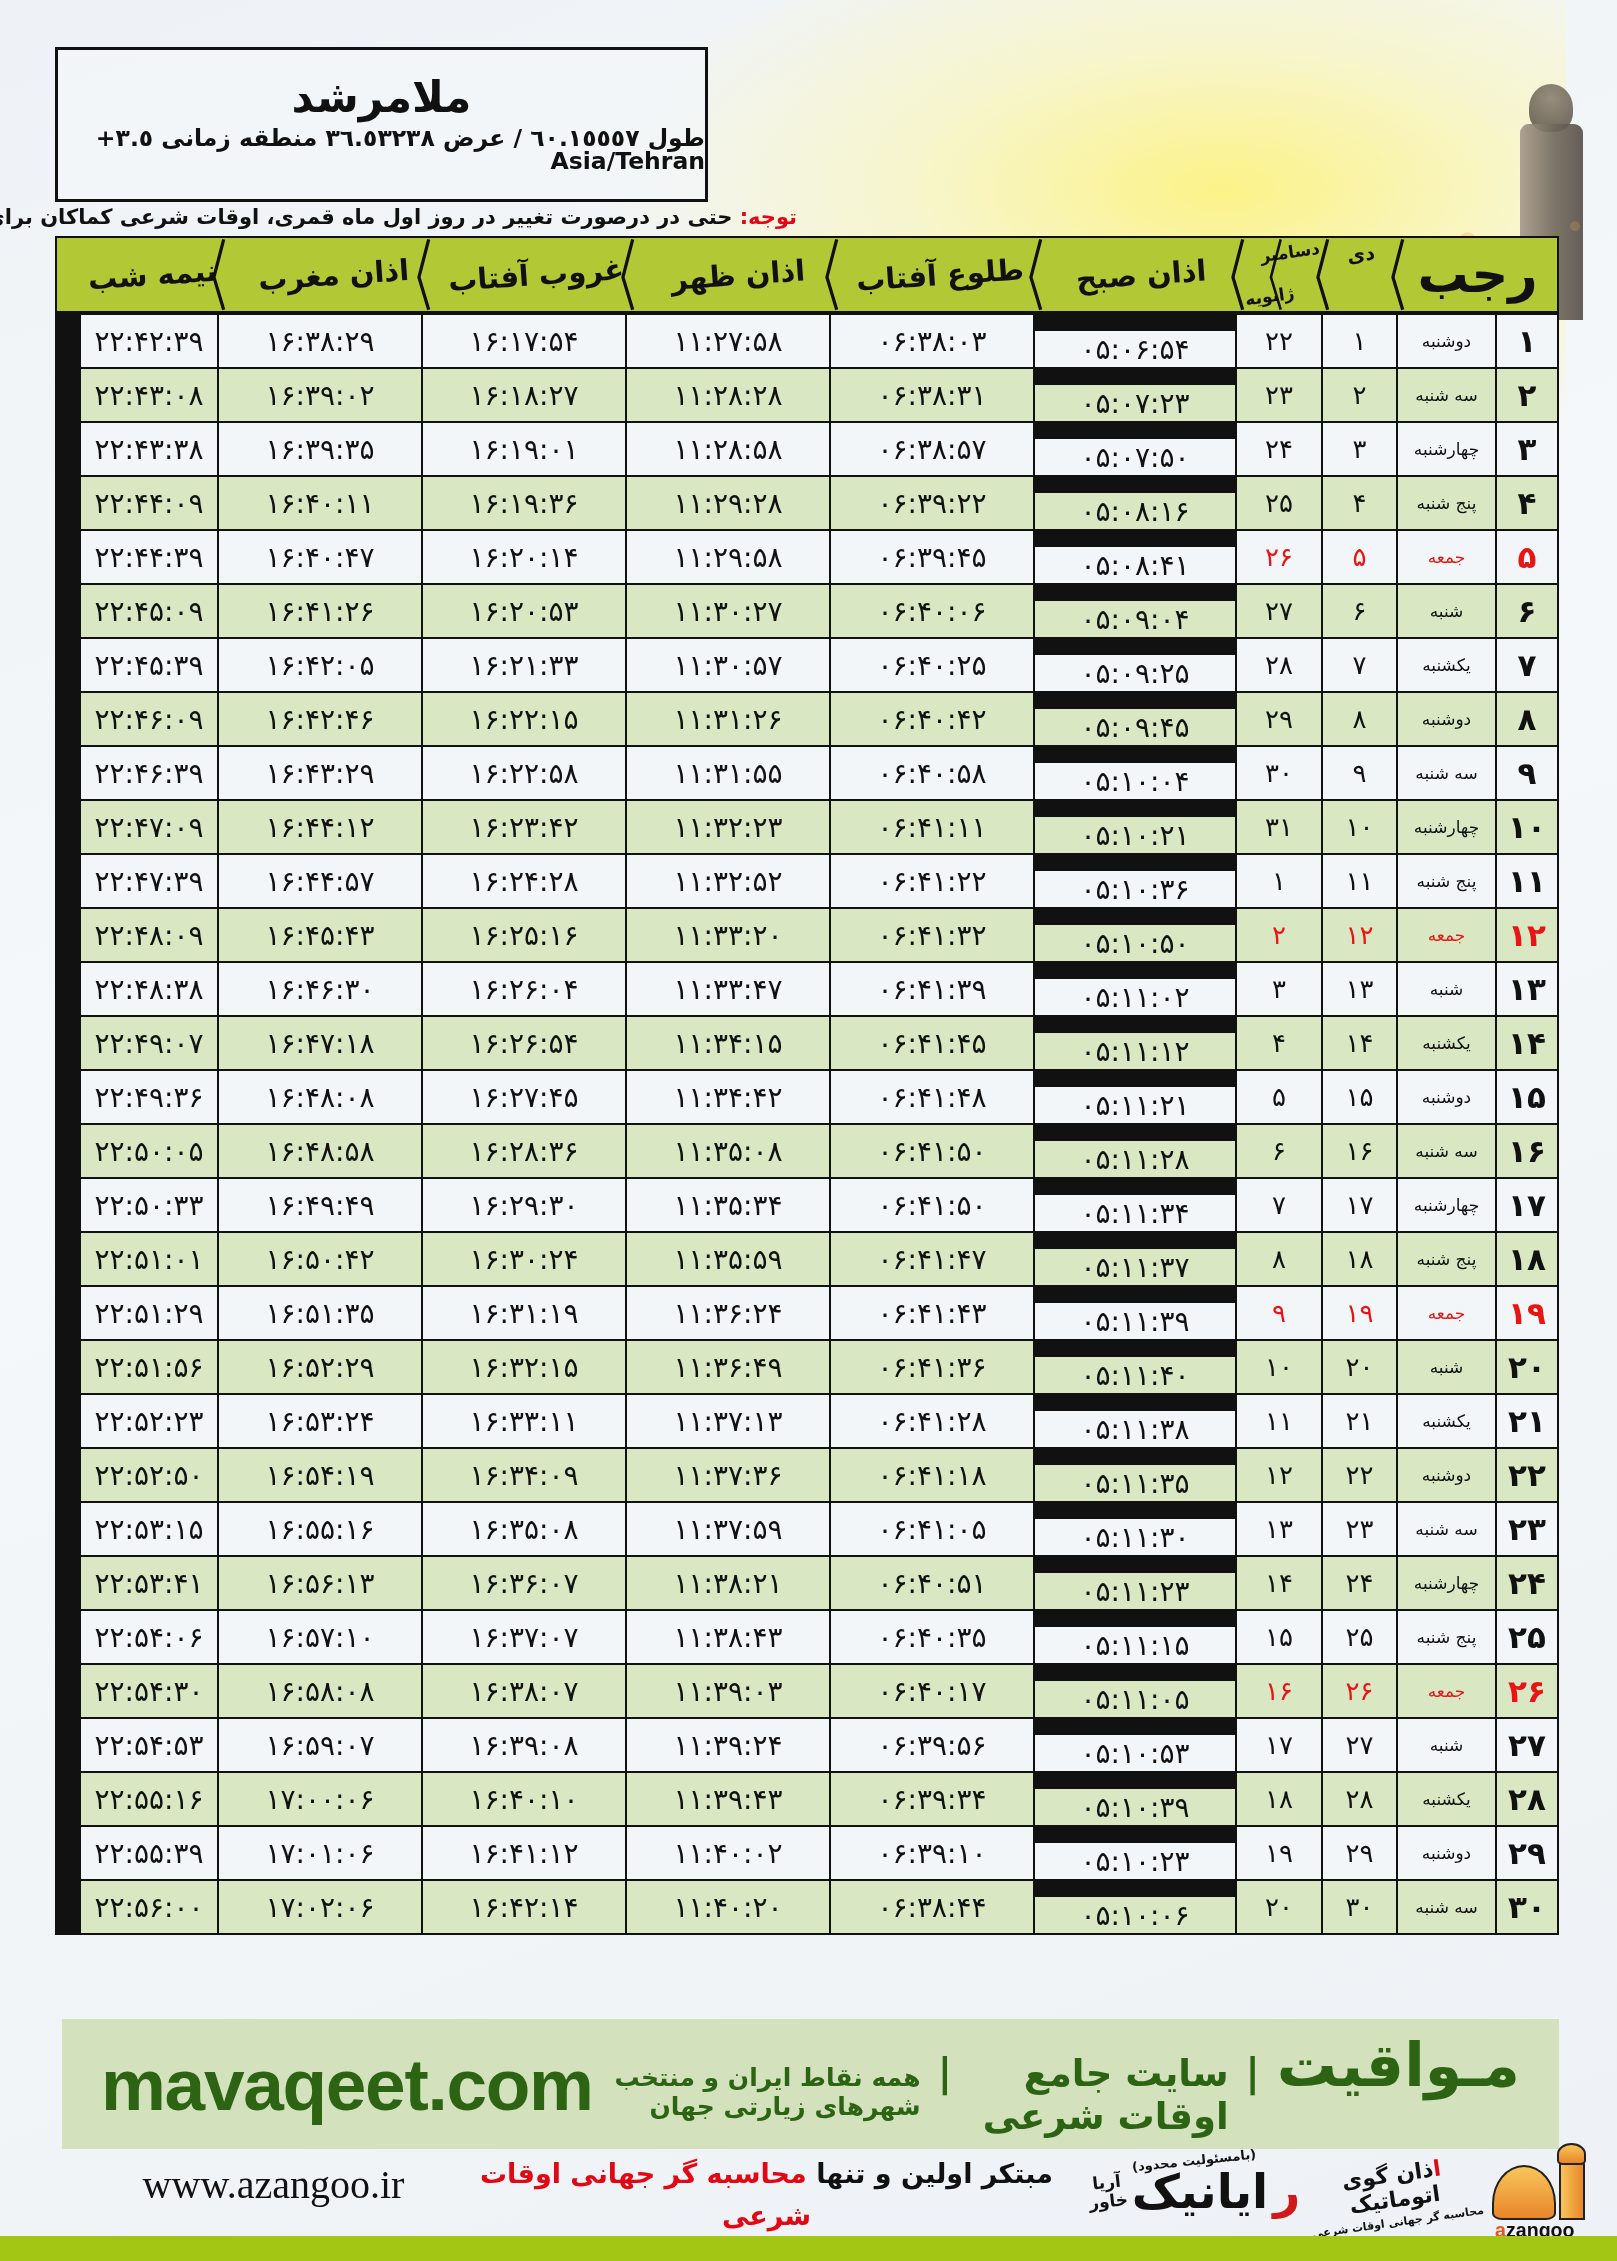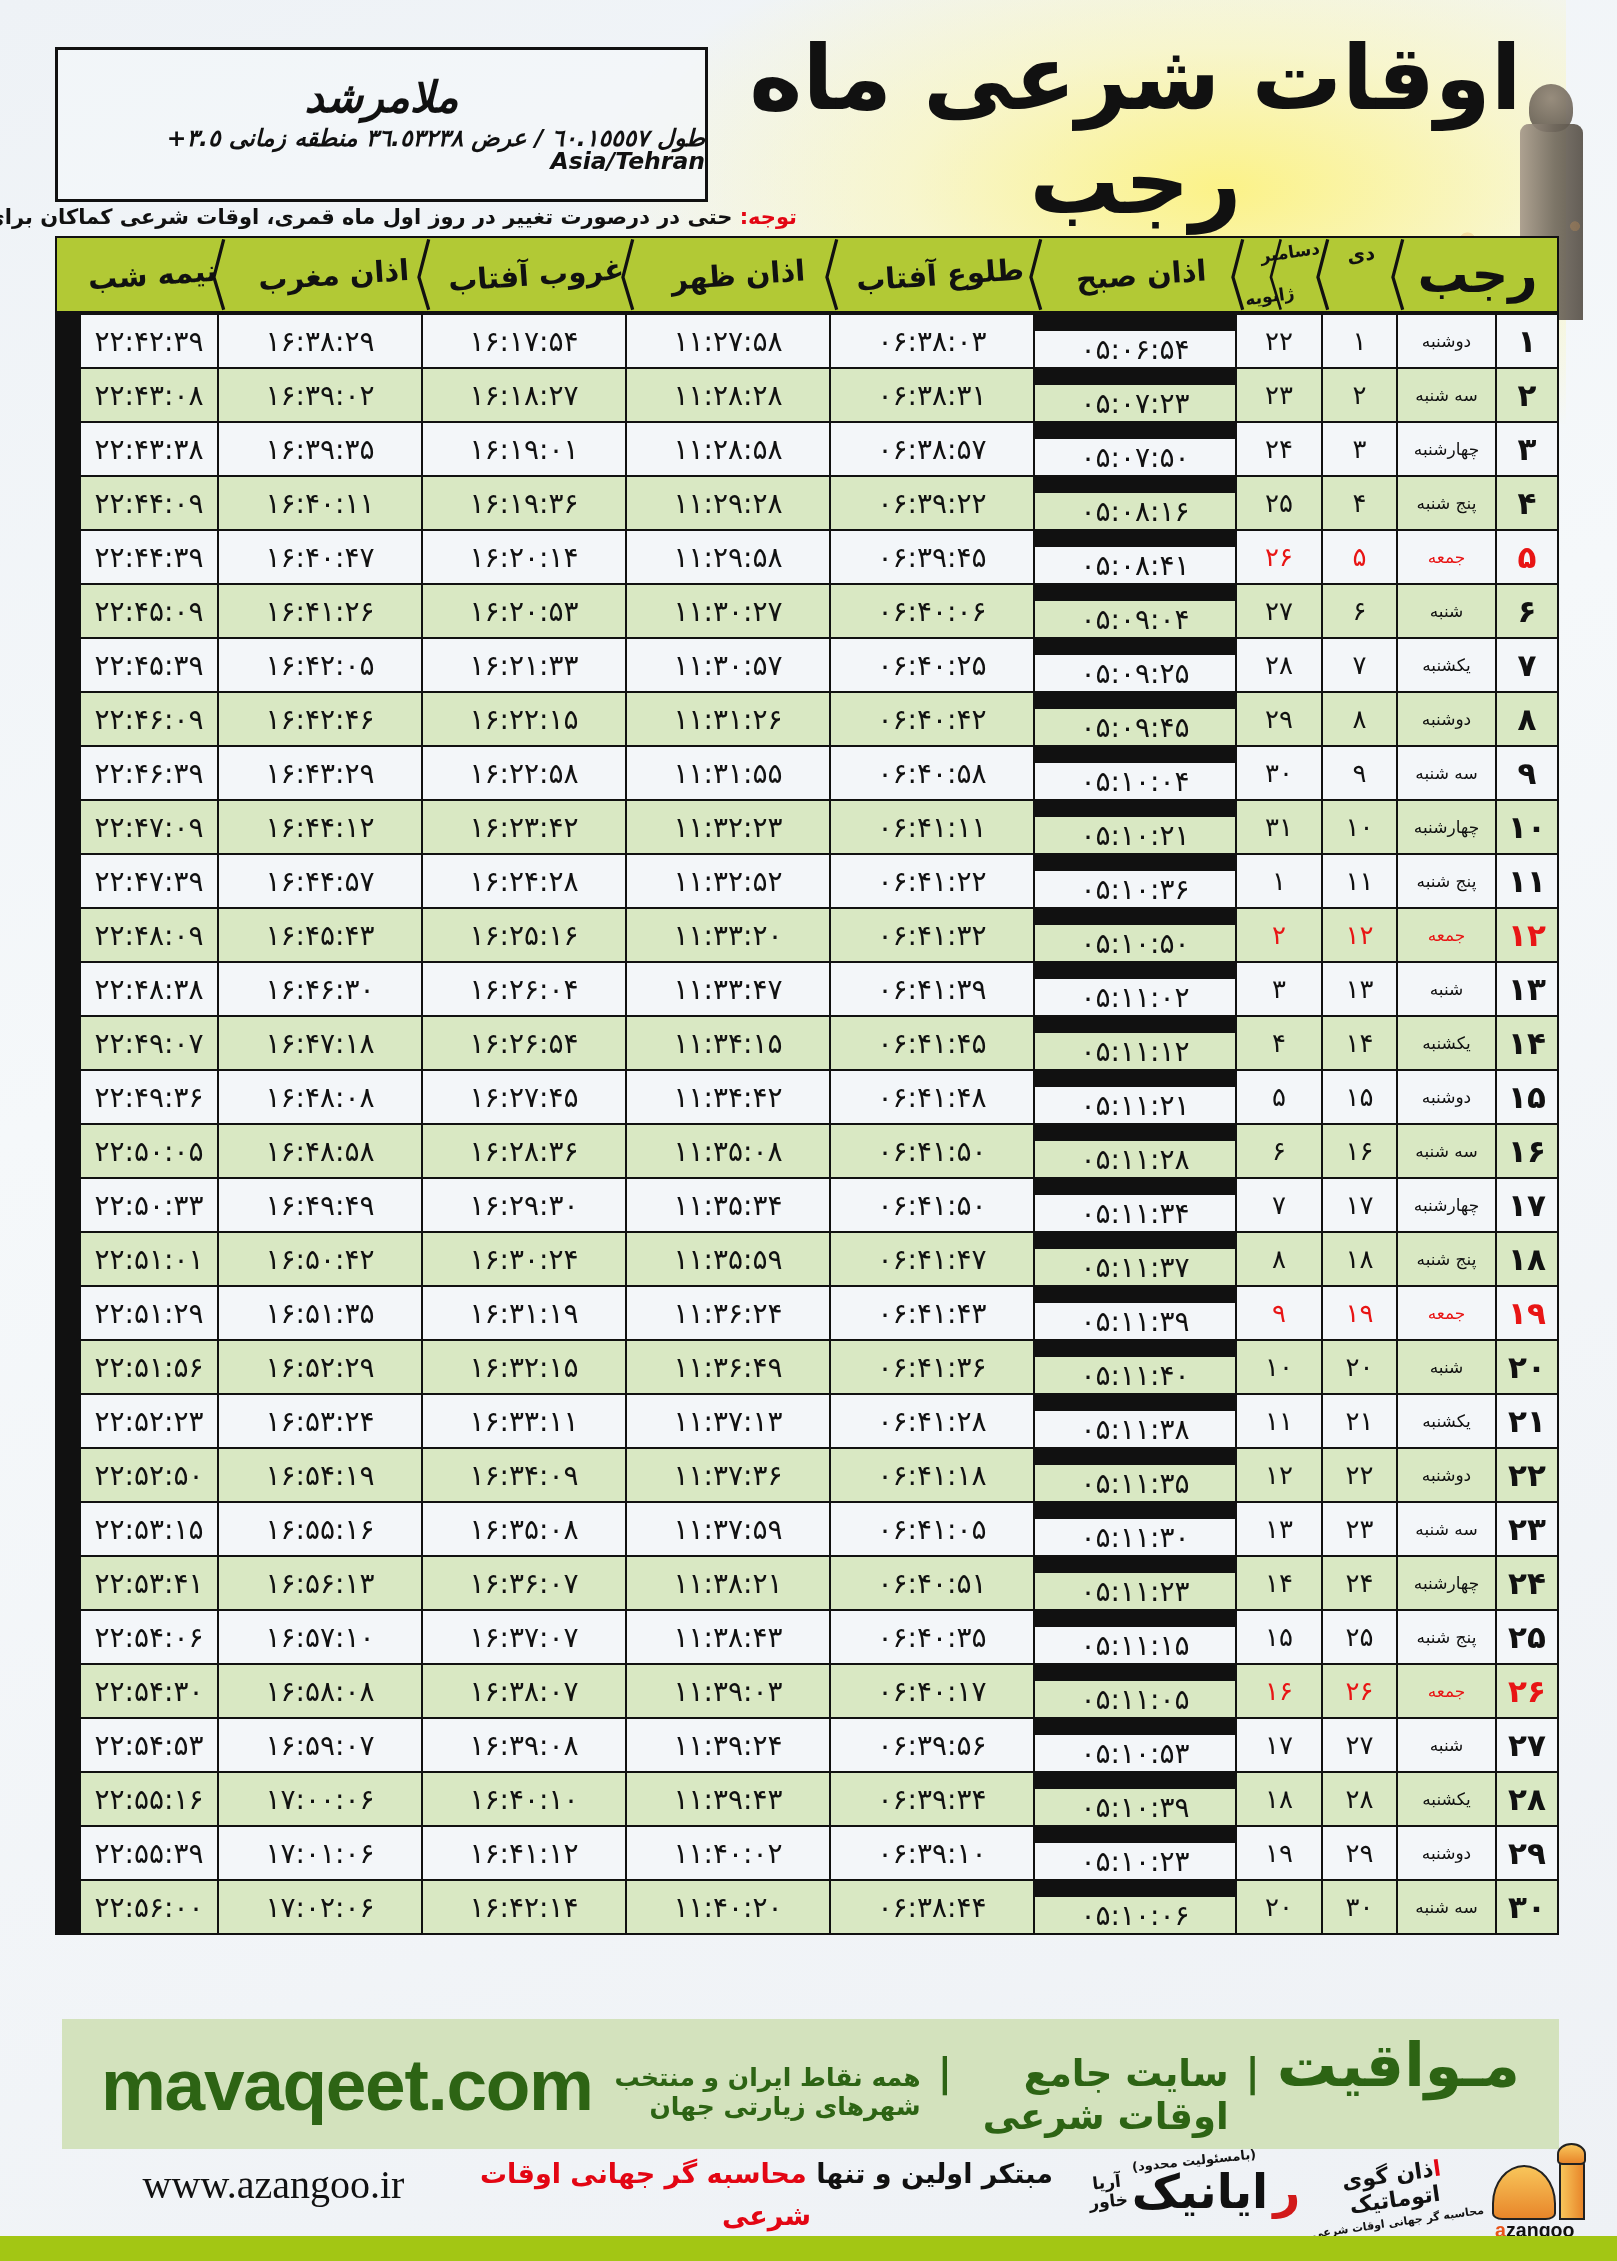--- a/index.html
+++ b/index.html
@@ -18,21 +18,21 @@
     background:radial-gradient(circle at 50% 30%,#8d8173,#5a534a);border-radius:50% 50% 40% 40%;opacity:.9;}
   .floral{position:absolute;left:1403px;top:183px;width:215px;height:144px;
     background:radial-gradient(circle at 30% 40%, rgba(233,160,80,.35) 0 7.8px, transparent 8.5px),
                radial-gradient(circle at 60% 70%, rgba(233,160,80,.3) 0 5.9px, transparent 6.5px),
                radial-gradient(circle at 80% 30%, rgba(233,160,80,.3) 0 4.6px, transparent 5.2px);
     opacity:.8;pointer-events:none;}
 
   
   .loc-box{position:absolute;left:55px;top:47px;width:647px;height:149px;
     border:3.9px solid #111;background:rgba(244,247,250,.7);
-    display:flex;flex-direction:column;align-items:center;justify-content:center;gap:8px;direction:rtl;font-style:italic;}
+    display:flex;flex-direction:column;align-items:center;justify-content:center;gap:8px;direction:rtl;}
   .loc-name{font-size:43px;font-weight:bold;line-height:1;}
   .loc-region{font-size:33px;font-weight:bold;line-height:1;}
   .loc-coords{font-size:23.5px;font-weight:bold;line-height:1;direction:rtl;}
   .title-block{position:absolute;left:731px;top:26px;width:809px;text-align:center;direction:rtl;}
   .main-title{font-size:90px;font-weight:bold;line-height:1.15;margin:0;}
   .subtitle{font-size:37px;font-weight:bold;line-height:1.2;margin-top:2.6px;}
   .cal-line{font-size:29px;font-weight:bold;margin-top:14.4px;}
   .notice{position:absolute;left:47px;top:205px;width:750px;font-size:21px;font-weight:bold;
     direction:rtl;text-align:center;white-space:nowrap;}
   .notice .red{color:#e30613;}
@@ -107,25 +107,20 @@
 </head>
 <body>
 
 <div class="page">
 
   <div class="glow"></div>
   <div class="minaret-cap"></div>
   <div class="minaret"></div>
   <div class="floral"></div>
 
-  <div class="title-block">
-    <h1 class="main-title">اوقات شرعی ماه رجب</h1>
-    <div class="subtitle">منطبق با فرمول مورد تایید موسسه ژئوفیزیک دانشگاه تهران</div>
-    <div class="cal-line">١٤٠٤ شمسی | ١٤٤٧ قمری | ٢٠٢٥ میلادی</div>
-  </div>
 
   <div class="loc-box">
     <div class="loc-name">ملامرشد</div>
     <div class="loc-coords">طول ٦٠.١٥٥٥٧ / عرض ٣٦.٥٣٢٣٨ منطقه زمانی ٣.٥+ Asia/Tehran</div>
   </div>
 
   <div class="notice"><span class="red">توجه:</span><span> حتی در درصورت تغییر در روز اول ماه قمری، اوقات شرعی کماکان برای روزهای شمسی و میلادی معتبر است.</span></div>
 
   <div class="ptable">
     <div class="thead">

